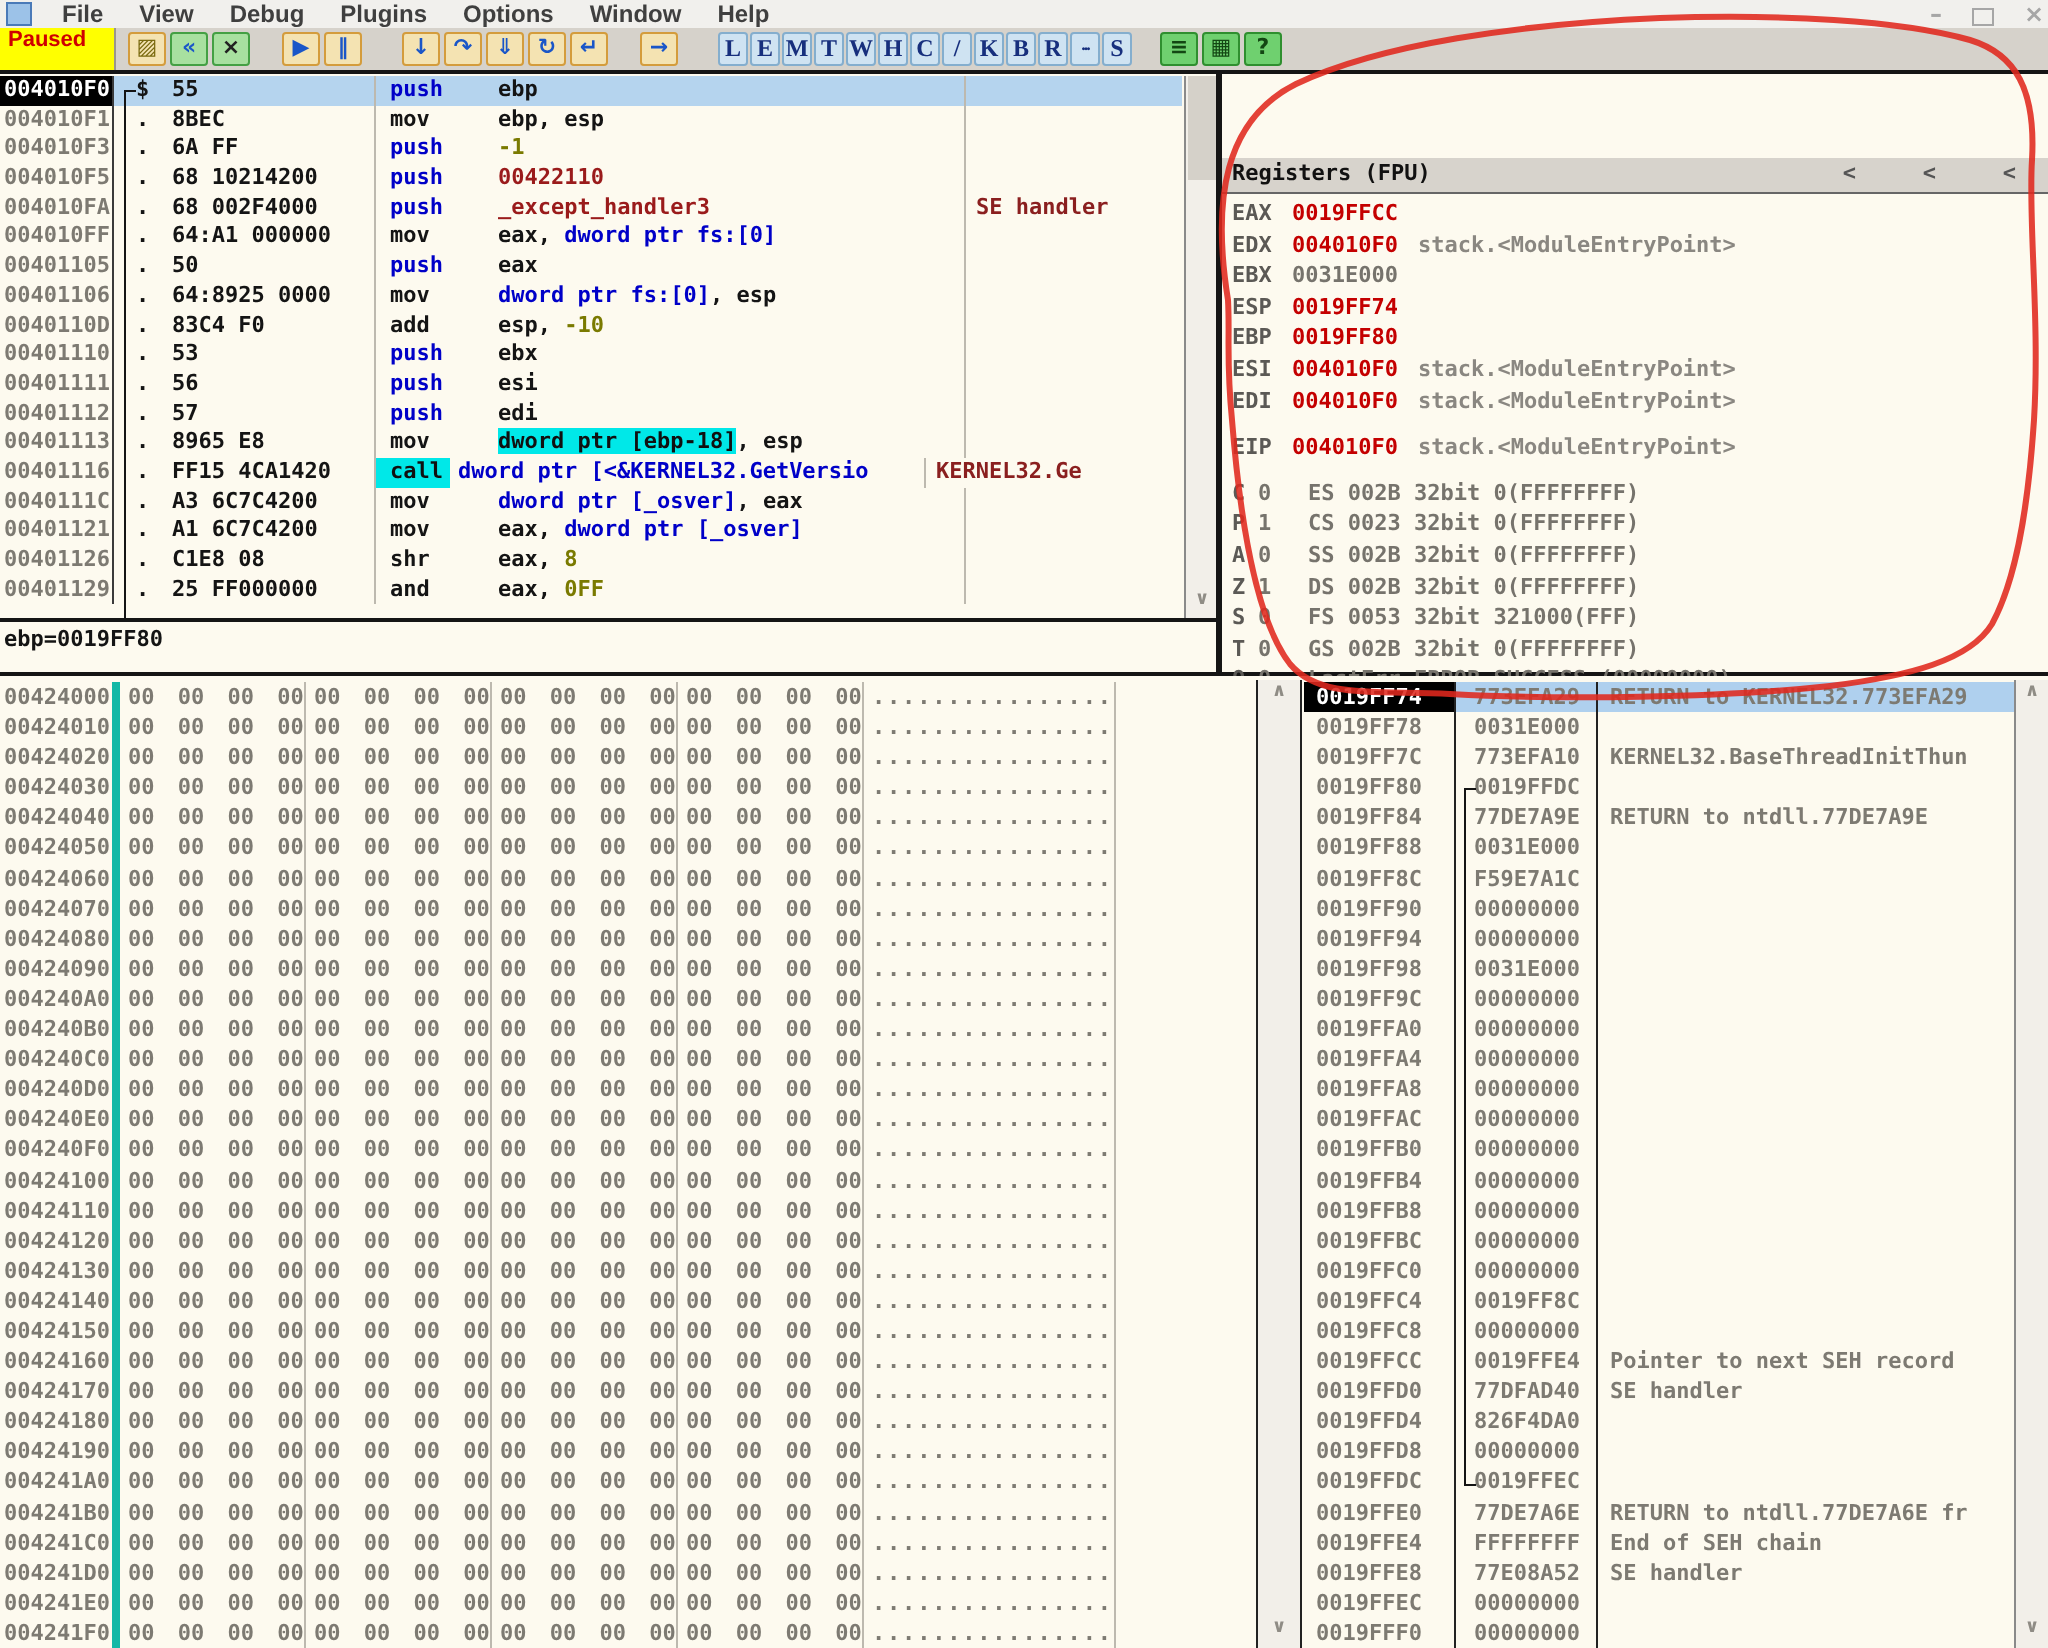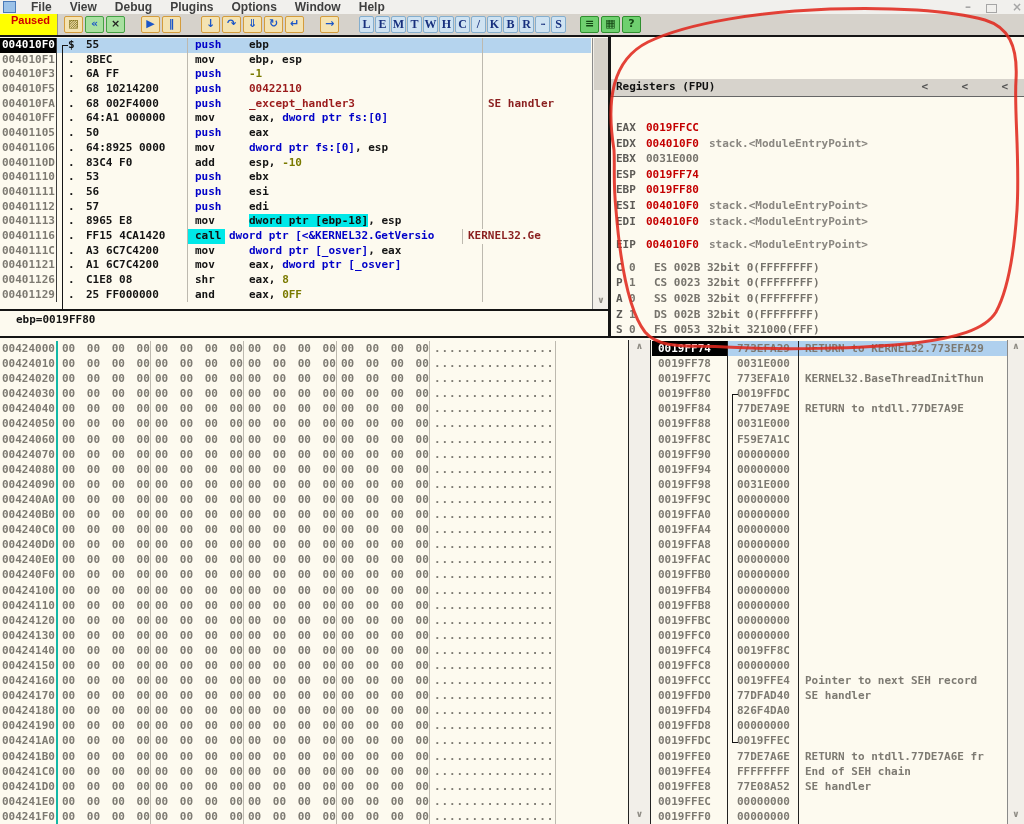--- a/index.html
+++ b/index.html
@@ -10,21 +10,21 @@
            display:flex;align-items:center;font:bold 12px "Liberation Sans",sans-serif;color:#3F3F3F;}
   #app-icon{width:11px;height:10px;margin:0 6px 0 3px;background:#9CC2E8;border:1px solid #4A7AB8;}
   .menu-item{padding:0 9px;cursor:default;text-align:right;}
   #wctls{position:absolute;right:2px;top:0;display:flex;gap:15px;align-items:center;
          color:#A6A6A6;font:bold 12px "DejaVu Sans",sans-serif;}
   .restore-box{display:inline-block;width:9px;height:7px;border:1px solid #A6A6A6;margin-top:2px;}
   
   #toolbar{position:absolute;left:0;top:14px;width:1024px;height:21px;background:#D6D2CB;
            display:flex;align-items:center;}
   #status-box{width:53px;height:21px;line-height:21px;padding-left:4px;background:#FFFF00;
-              color:#CF0000;font:bold 11px "Liberation Sans",sans-serif;border-right:1px solid #9a968e;text-align:center;}
+              color:#CF0000;font:bold 11px "Liberation Sans",sans-serif;border-right:1px solid #9a968e;}
   .tbtn{display:inline-block;width:17px;height:15px;line-height:15px;text-align:center;
         border-radius:2px;font:bold 11px "DejaVu Sans",sans-serif;flex:none;cursor:default;}
   .tbtn.tan{background:#F4E3B2;border:1px solid #D49C3C;color:#1A56C8;}
   .tbtn.green{background:#A8E0A0;border:1px solid #44A044;color:#1A56C8;}
   .tbtn.letter{background:#CFE3F2;border:1px solid #84AECE;color:#172F7D;
                font-family:"Liberation Serif",serif;font-size:12px;width:13px;margin-left:1px;}
   .tbtn.small{font-size:9px;letter-spacing:-1px;}
   .tbtn.view{background:#6FD06F;border:1px solid #2F8F2F;color:#134713;}
   [data-name="open-button"]{color:#7a6a10!important;}
   [data-name="close-debuggee-button"]{color:#222!important;}
@@ -47,41 +47,41 @@
   .c-hl{background:#00E8E8;color:#101010;}
   .u{}
   #disasm-bracket{position:absolute;left:62px;top:7px;width:5px;height:264px;
                   border-left:1px solid #141414;border-top:1px solid #141414;}
   #disasm-scrollbar{position:absolute;left:592px;top:1px;width:16px;height:271px;background:#F2EFE9;
                     border-left:1px solid #8a8a8a;}
   #disasm-thumb{position:absolute;left:1px;top:0;width:14px;height:52px;background:#D5D1C9;}
   .sb-arr{position:absolute;left:0;width:100%;height:14px;line-height:14px;text-align:center;
           color:#8F8C85;font:bold 9px "DejaVu Sans",sans-serif;}
   #infoline{position:absolute;left:0;top:272px;width:608px;height:29px;border-top:2px solid #151515;
-            padding:2px 0 0 16px;color:#141414;box-sizing:border-box;}
+            padding:2px 0 0 2px;color:#141414;box-sizing:border-box;}
   #registers{position:absolute;left:608px;top:0;width:416px;height:301px;border-left:3px solid #151515;
              box-sizing:border-box;overflow:hidden;}
   #reg-title{height:17px;line-height:16px;background:#D7D3CC;border-bottom:1px solid #666;
              padding-left:5px;color:#111;position:relative;margin-top:42px;}
   .collapse-btn{position:absolute;top:0;color:#555;font-weight:bold;}
-  #reg-rows{padding-top:2px;margin-top:21px;}
+  #reg-rows{padding-top:2px;}
   .rrow{height:15.6px;line-height:15.6px;padding-left:5px;white-space:pre;overflow:hidden;}
   .r-name{display:inline-block;width:30px;color:#5B5955;}
   .r-val{color:#76736C;}
   .red{color:#C40000;}
   .r-com{color:#8A8781;padding-left:10px;}
   .f-name{display:inline-block;width:13px;color:#5B5955;}
   .f-val{display:inline-block;width:13px;color:#76736C;}
   .f-seg{color:#76736C;padding-left:12px;}
   .reg-gap{height:7.5px;}
   
   #dump{position:absolute;left:0;top:340px;width:628px;height:484px;background:#FDFAEF;overflow:hidden;
         padding-top:1px;box-sizing:border-box;}
   .mrow{display:flex;height:15.1px;line-height:15.1px;white-space:pre;color:#7D7A72;}
-  .m-addr{width:54px;padding-left:2px;flex:none;border-right:2px solid #14b8a6;}
+  .m-addr{width:54px;padding-left:2px;flex:none;border-right:4px solid #14b8a6;}
   .m-grp{width:88px;padding-left:4px;flex:none;border-right:1px solid #BDB9AF;word-spacing:5px;overflow:hidden;}
   .m-asc{width:121px;padding-left:4px;flex:none;border-right:1px solid #BDB9AF;letter-spacing:0.9px;overflow:hidden;}
   #dump-scrollbar{position:absolute;left:628px;top:340px;width:23px;height:484px;background:#F2EFE9;
                   border-left:1px solid #222;border-right:1px solid #222;box-sizing:border-box;}
   
   #stack{position:absolute;left:652px;top:340px;width:355px;height:484px;background:#FDFAEF;overflow:hidden;
          padding-top:1px;box-sizing:border-box;}
   .srow{display:flex;height:15.1px;line-height:15.1px;white-space:pre;color:#7D7A72;}
   .srow.sel{background:#AFD0EE;}
   .s-addr{width:69px;padding-left:6px;flex:none;border-right:1px solid #222;}

